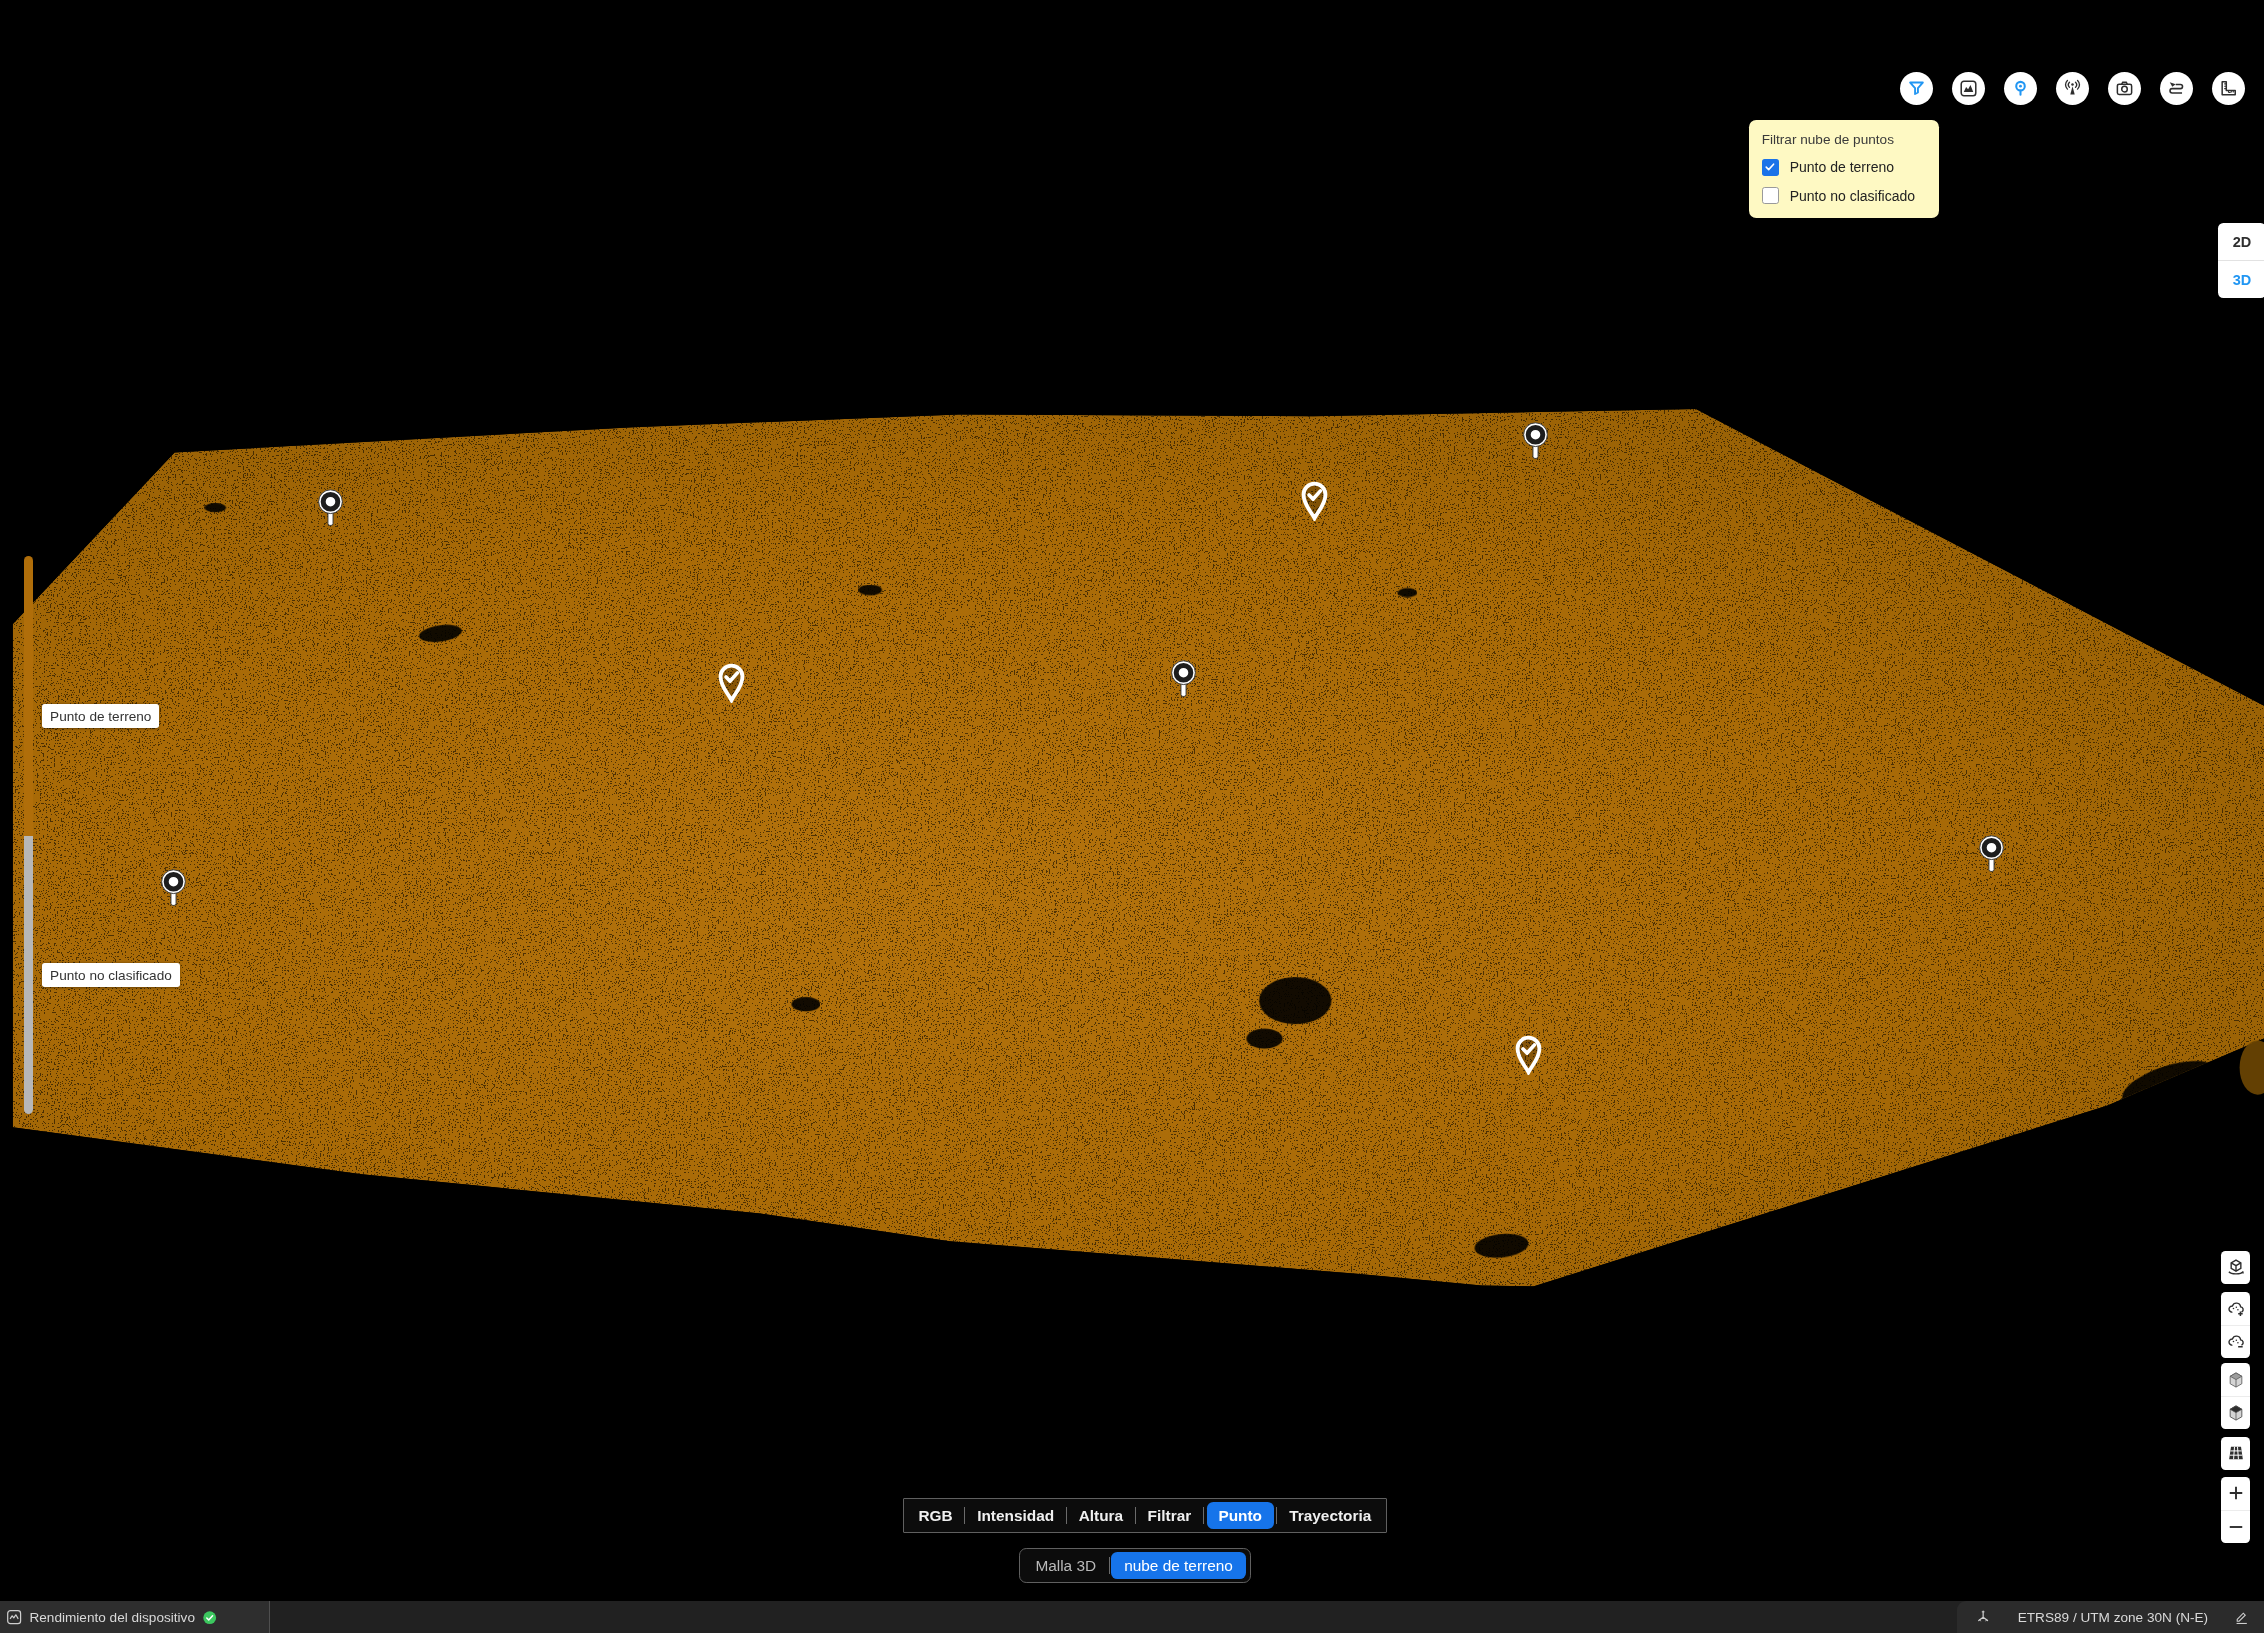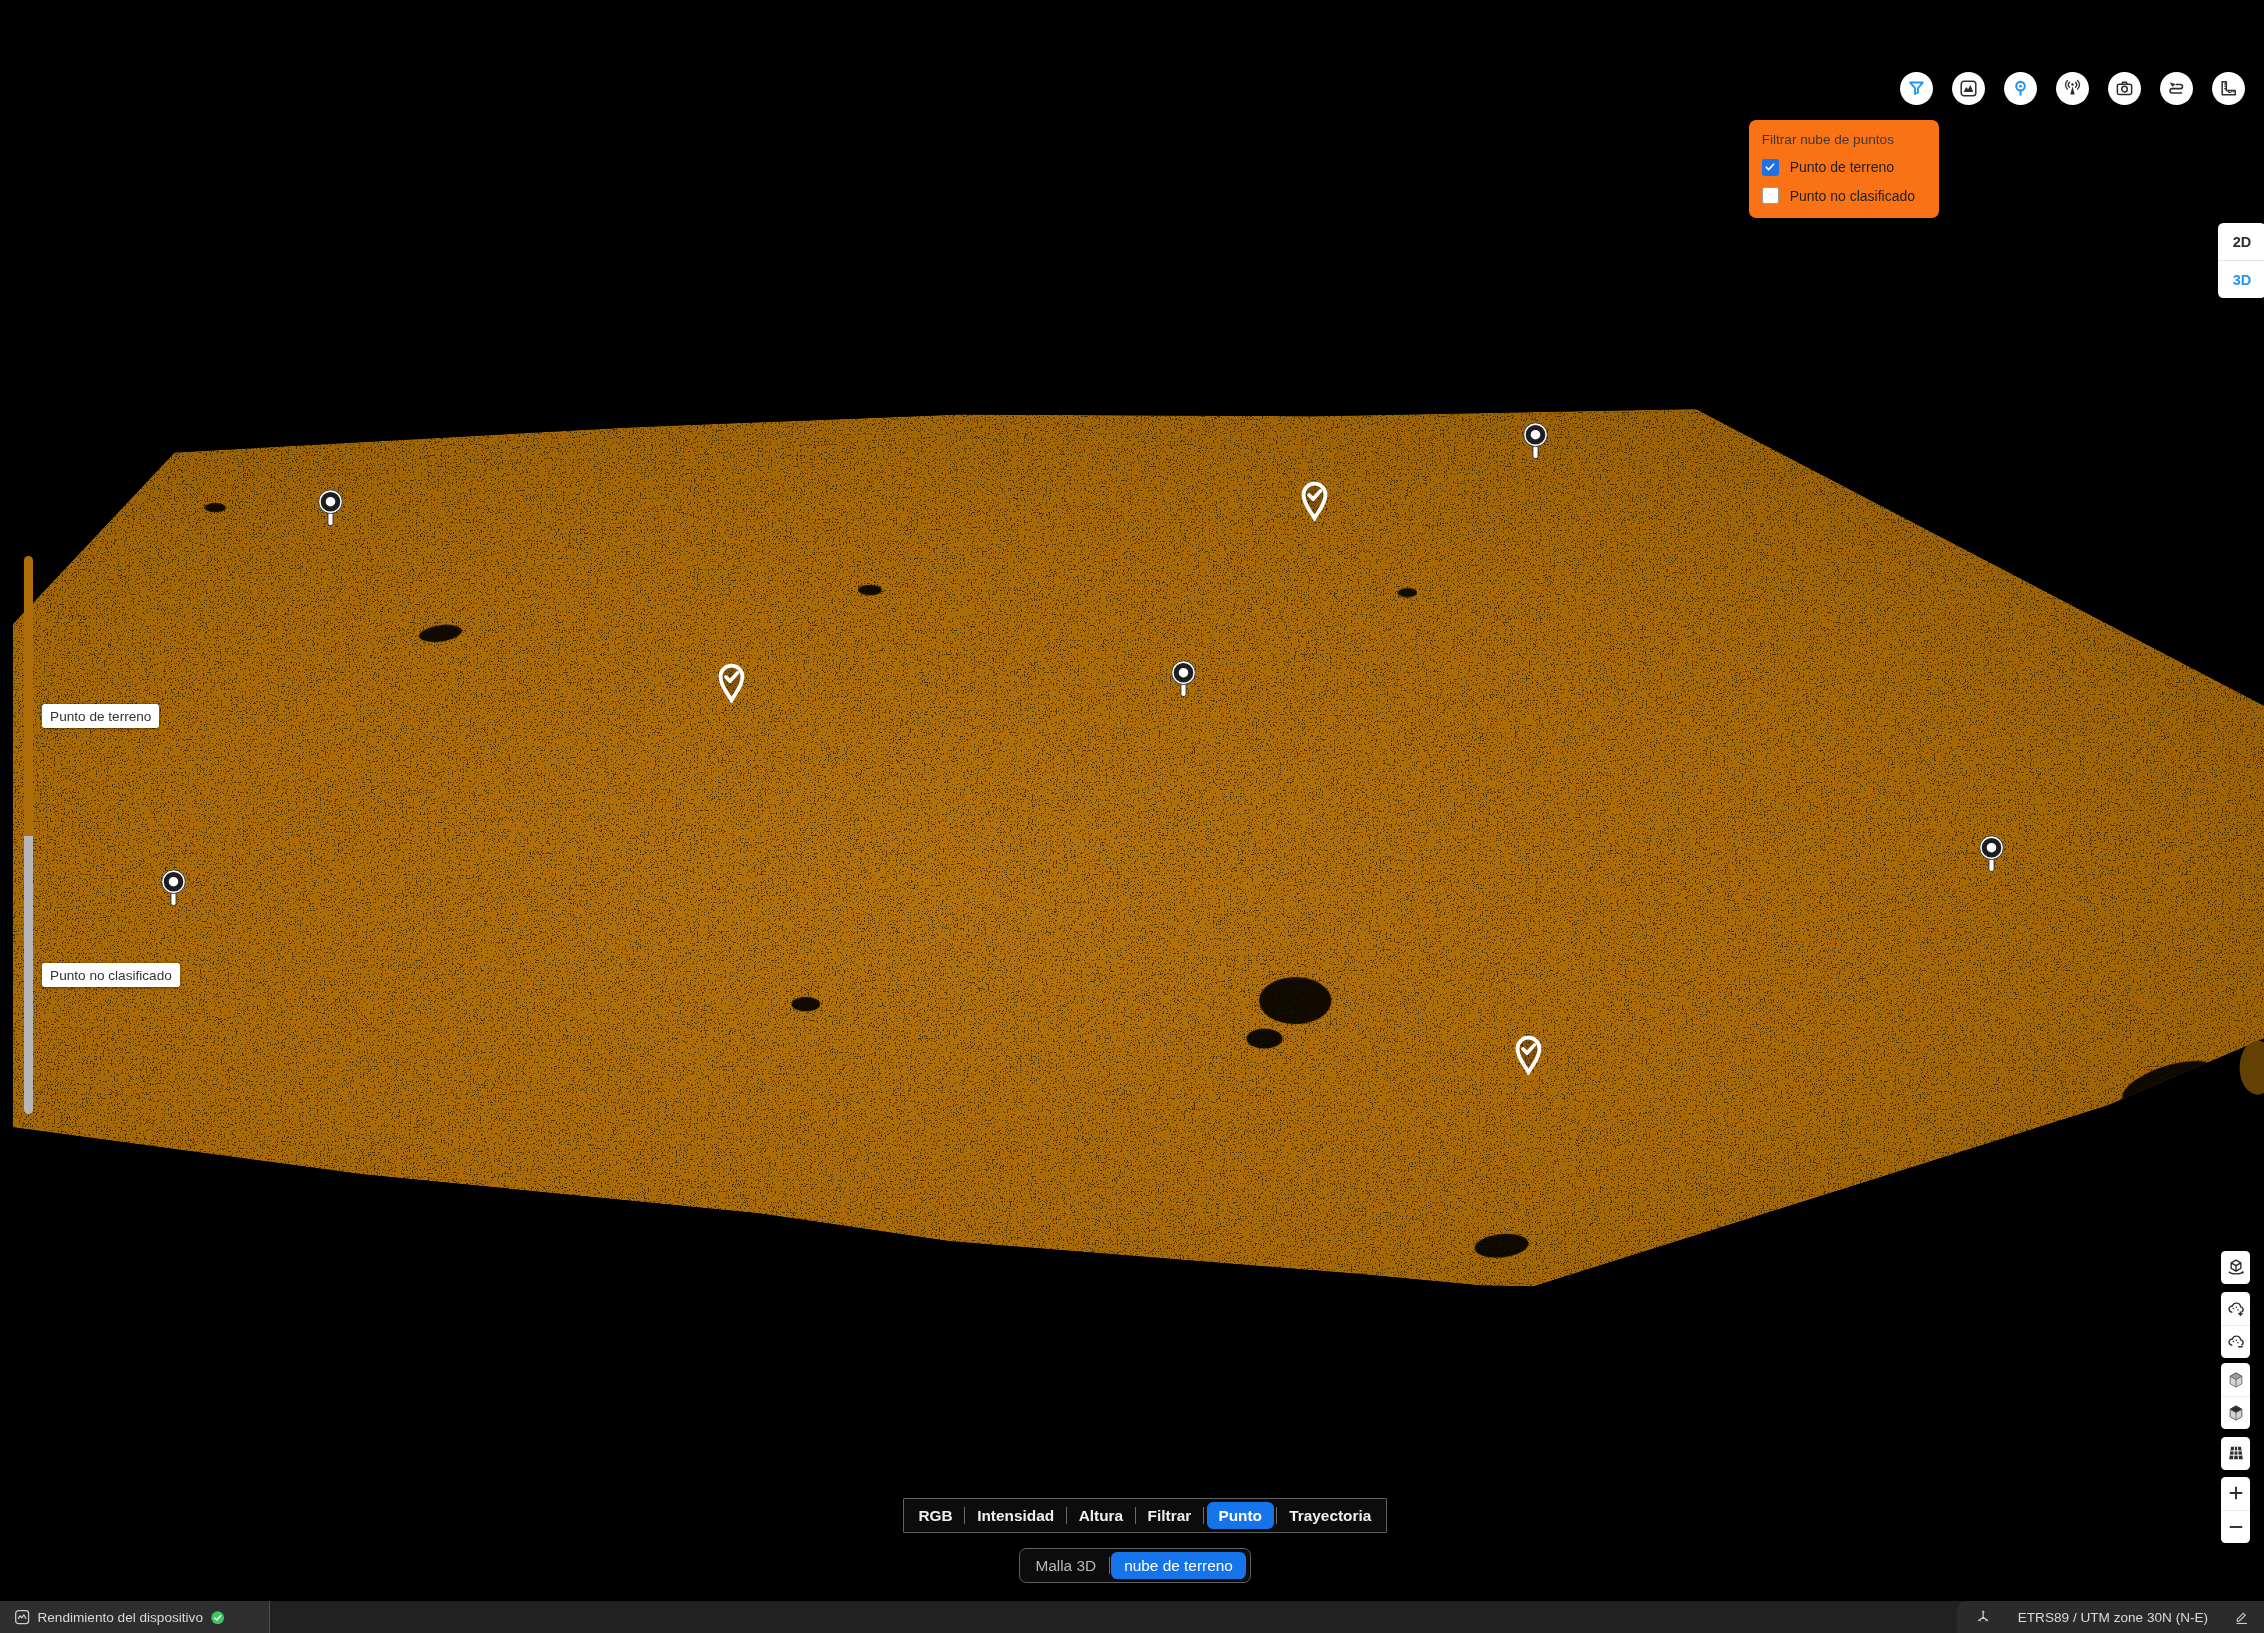--- a/index.html
+++ b/index.html
@@ -31,21 +31,21 @@
 
   
   .toolbar{position:absolute;left:1900px;top:72px;display:flex;gap:19px;z-index:30;}
   .tb-btn{width:33px;height:33px;border-radius:50%;background:#fff;border:none;cursor:pointer;
           display:flex;align-items:center;justify-content:center;color:#2e2e2e;box-shadow:0 0.9px 2.7px rgba(0,0,0,.45);padding:0;}
   .tb-btn.active{color:var(--accent);}
   .tb-btn svg{display:block;}
 
   
   .filter-panel{position:absolute;left:1749px;top:120px;width:190px;box-sizing:border-box;
-                background:#f97316;border-radius:7.2px;padding:11.8px 12.7px 13.6px 12.7px;z-index:35;
+                background:#fef9c3;border-radius:7.2px;padding:11.8px 12.7px 13.6px 12.7px;z-index:35;
                 box-shadow:0 1.8px 9px rgba(0,0,0,.55);}
   .fp-title{font-size:13.6px;color:#3a3a3a;}
   .fp-row{display:flex;align-items:center;gap:11px;margin-top:11.8px;cursor:pointer;}
   .cb{width:17px;height:17px;border-radius:2.7px;box-sizing:border-box;flex:0 0 auto;
       display:flex;align-items:center;justify-content:center;}
   .cb.unchecked{background:#fff;border:1.8px solid #9a9a9a;}
   .cb.checked{background:var(--checkbox-blue);}
   .fp-row .lbl{font-size:14px;color:#222;}
 
   
@@ -73,21 +73,21 @@
 
   .layer-row{position:absolute;left:1019px;top:1548px;height:33px;display:inline-flex;align-items:center;
              border:0.9px solid #606060;border-radius:7.2px;background:rgba(14,14,14,.88);padding:0 2.7px;z-index:30;}
   .layer-item{padding:0 12.7px;font-size:15.4px;font-weight:normal;color:#b9b9b9;cursor:pointer;line-height:31px;white-space:nowrap;}
   .layer-item.selected{background:var(--selection-blue);color:#fff;border-radius:6.3px;height:27px;line-height:27px;margin:0 1.8px;}
   .layer-div{width:0.9px;height:16.3px;background:#6b6b6b;}
 
   
   .statusbar{position:absolute;left:0;bottom:0;width:100%;height:33px;background:#212121;z-index:40;}
   .sb-left{position:absolute;left:0;top:0;bottom:0;width:270px;background:#2e2e2e;border-right:0.9px solid #4f4f4f;
-           display:flex;align-items:center;gap:7.2px;padding-left:14px;box-sizing:border-box;cursor:pointer;}
+           display:flex;align-items:center;gap:7.2px;padding-left:6px;box-sizing:border-box;cursor:pointer;}
   .sb-left .txt{font-size:13.6px;color:#d9d9d9;white-space:nowrap;}
   .sb-right{position:absolute;right:0;top:0;bottom:0;background:#2b2b2b;border-radius:9px 0 0 0;
             display:flex;align-items:center;gap:26px;padding:0 14.5px 0 18px;cursor:pointer;}
   .sb-right .txt{font-size:13.6px;color:#d9d9d9;white-space:nowrap;}
   .sb-icon{display:flex;align-items:center;justify-content:center;color:#cfcfcf;}
 </style>
 </head>
 <body>
 
 <div class="stage">

